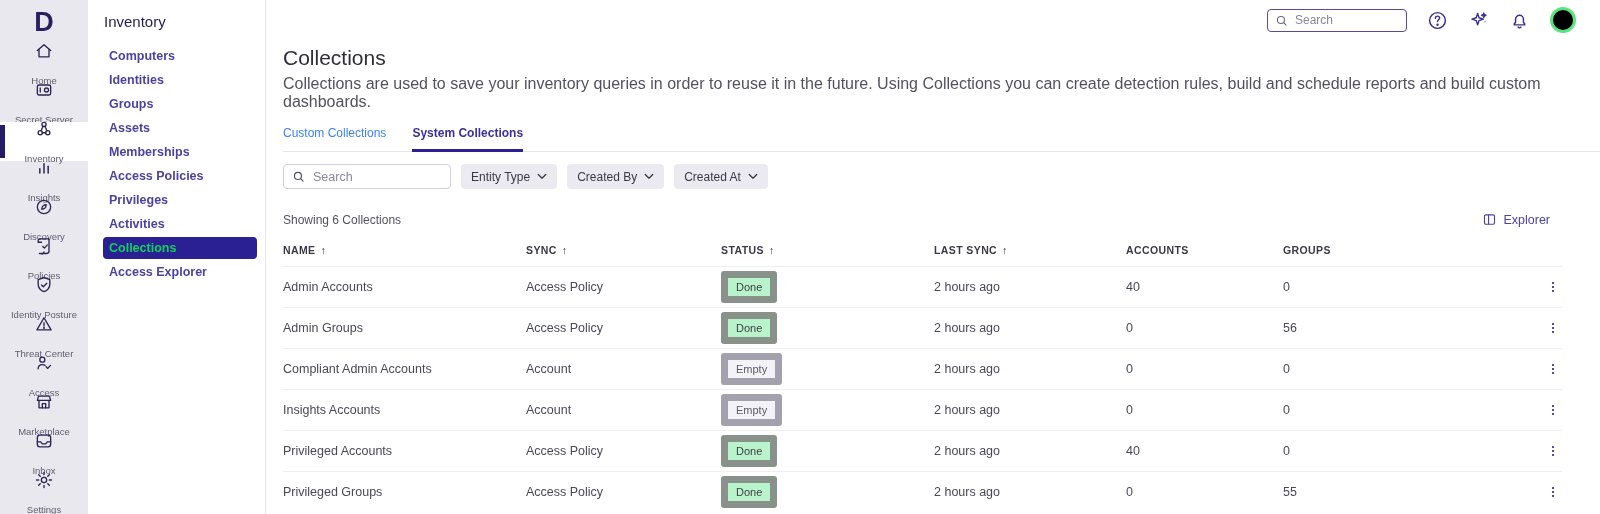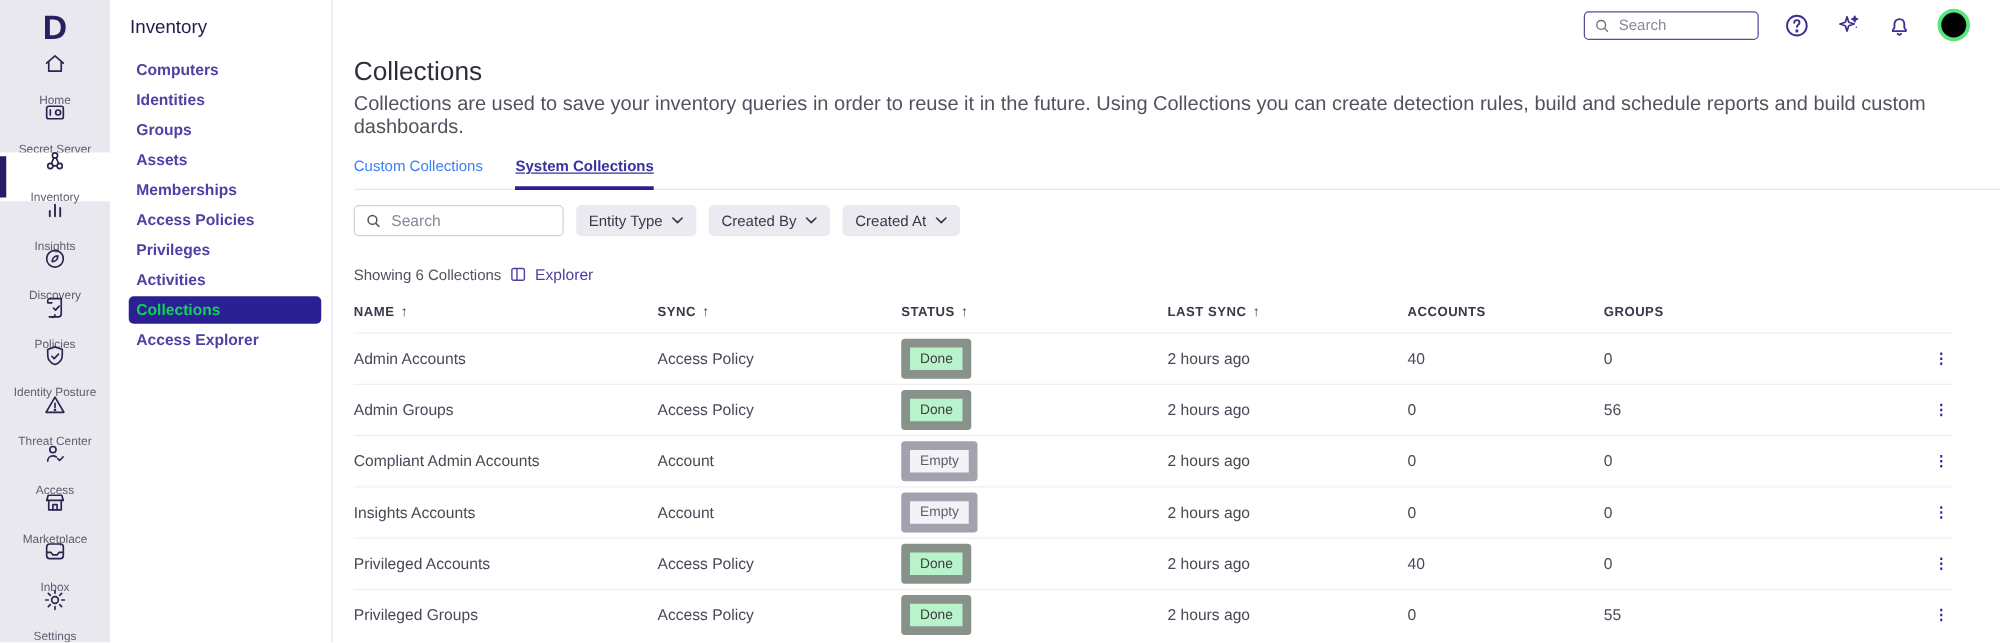--- a/index.html
+++ b/index.html
@@ -32,31 +32,31 @@
   .topbar-search input { border:none; outline:none; width:100%; font-size:12px;
                          font-family:"Liberation Sans", sans-serif; color:#3a3846; background:transparent; }
   .topbar-search input::placeholder { color:#8a8798; }
   .icon-btn { background:none; border:none; padding:0; cursor:pointer; color:#3b2f8f; }
   .avatar { width:26px; height:26px; border-radius:50%; background:#000; border:3px solid #58e47f; cursor:pointer; }
   .content { padding-left:17px; }
   .page-title { font-size:21px; font-weight:500; color:#2f2d38; margin:6px 0 5px; }
   .page-desc { font-size:16px; color:#54515e; padding-right:40px; }
   .tabs-row { display:flex; gap:26px; margin-top:15px; border-bottom:1px solid #e7e6ed; }
   .tab { font-size:12px; color:#3b82f6; padding-bottom:9px; cursor:pointer; }
-  .tab.active { color:#39309e; font-weight:700; border-bottom:3px solid #2b2093; margin-bottom:-1px;text-decoration:underline; }
+  .tab.active { color:#39309e; font-weight:700; border-bottom:3px solid #2b2093; margin-bottom:-1px; }
   .filters { display:flex; align-items:center; gap:10px; margin-top:12px; }
   .filter-search { width:168px; height:25px; border:1px solid #d2d0dd; border-radius:4px;
                    display:flex; align-items:center; gap:6px; padding:0 8px; color:#55525f; background:#fff; }
   .filter-search input { border:none; outline:none; width:100%; font-size:12.5px;
                          font-family:"Liberation Sans", sans-serif; color:#3a3846; background:transparent; }
   .filter-search input::placeholder { color:#8a8798; }
   .chip { height:25px; background:#ebeaf1; border:none; border-radius:4px; display:flex; align-items:center;
           gap:7px; padding:0 10px; font-size:12px; color:#3a3846; cursor:pointer;
           font-family:"Liberation Sans", sans-serif; }
-  .list-head { display:flex; align-items:center; justify-content:flex-start; margin-top:22px; padding-right:44px; }
+  .list-head { display:flex; align-items:center; justify-content:space-between; margin-top:22px; padding-right:44px; }
   .summary { font-size:12px; color:#54515e; }
   .columns-btn { display:flex; align-items:center; gap:6px; background:none; border:none; cursor:pointer;
                  color:#4c42a4; font-size:12.5px; font-family:"Liberation Sans", sans-serif; }
   .table { margin-top:12px; padding-right:38px; }
   .thead, .trow { display:grid; grid-template-columns:243px 195px 213px 192px 157px 1fr 26px; align-items:center; }
   .thead { padding:4px 0 10px; }
   .th { font-size:10.5px; letter-spacing:0.4px; font-weight:700; color:#3b3947; display:flex; gap:5px; align-items:flex-end; cursor:pointer; }
   .sort { font-size:11px; color:#3b3947; }
   .trow { height:41px; border-top:1px solid #efeef3; font-size:12.5px; color:#4b4856; }
   .badge { display:inline-block; font-size:11px; padding:3px 8px; border-radius:3px; border:7px solid #0ea5e9; }

